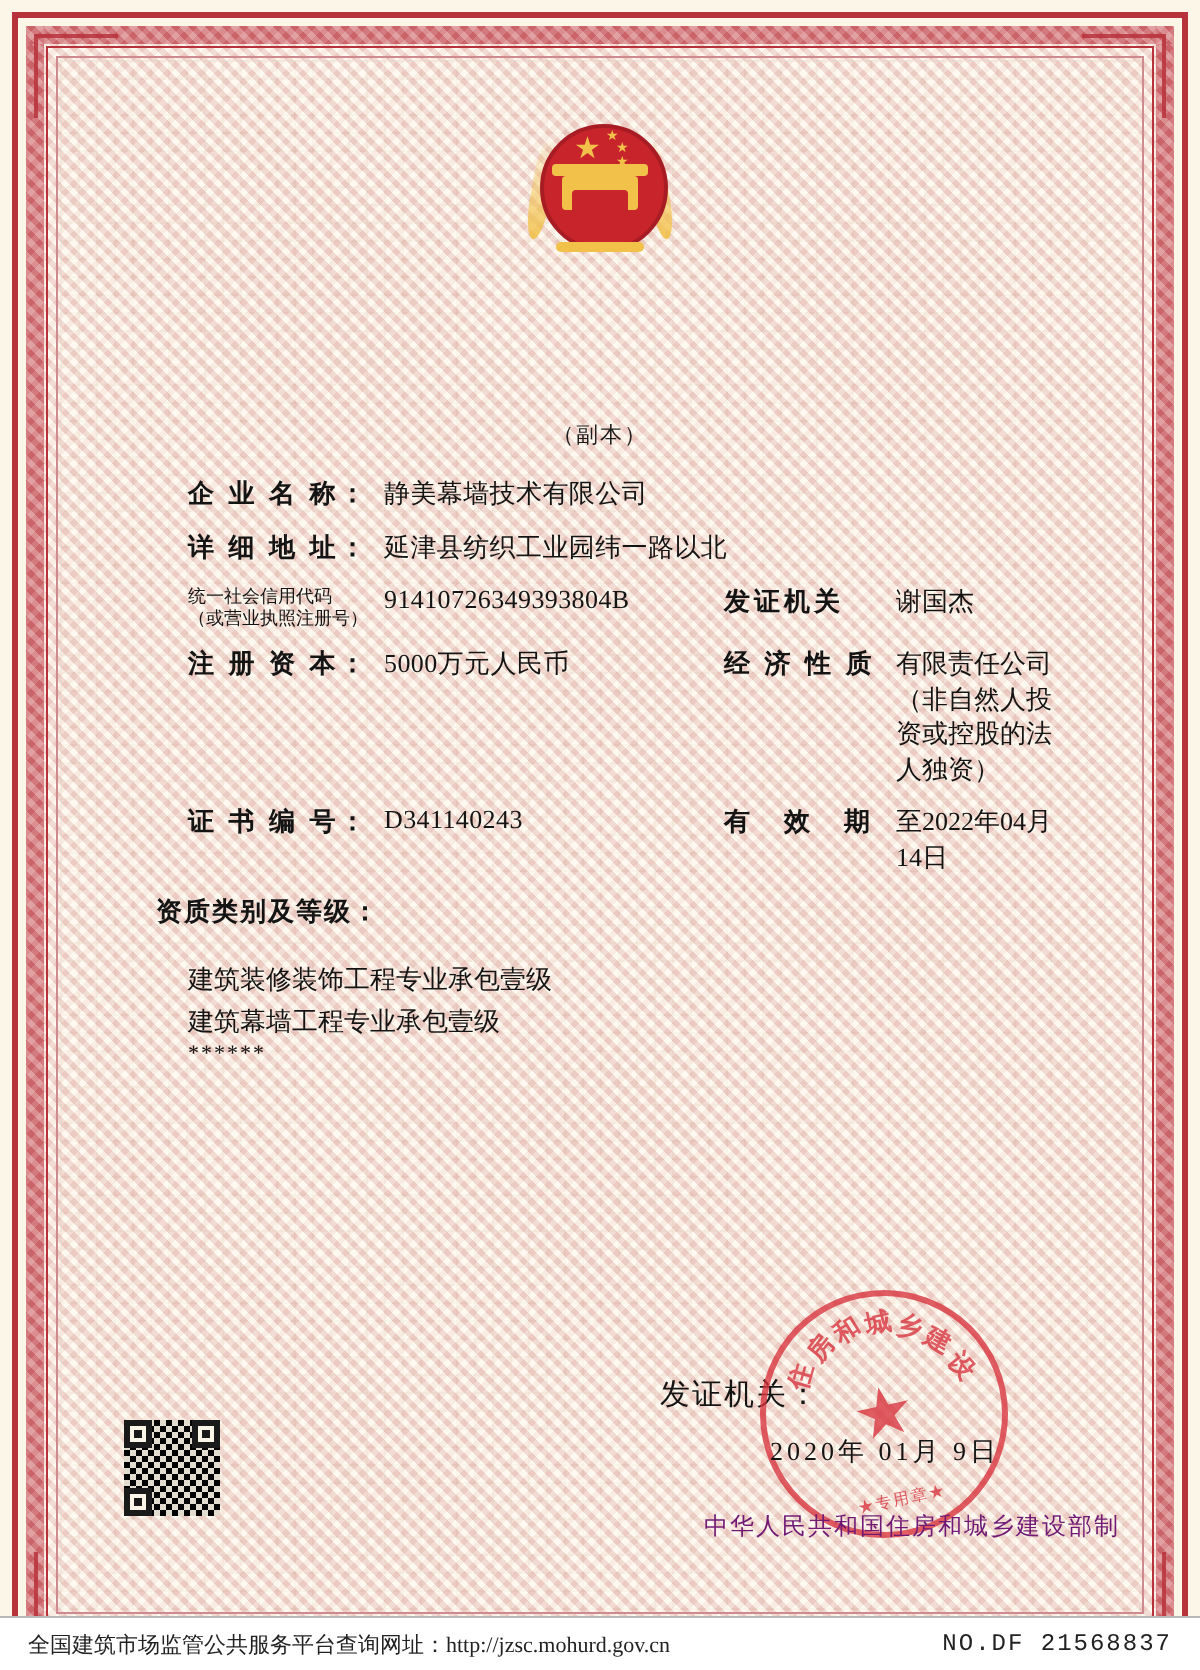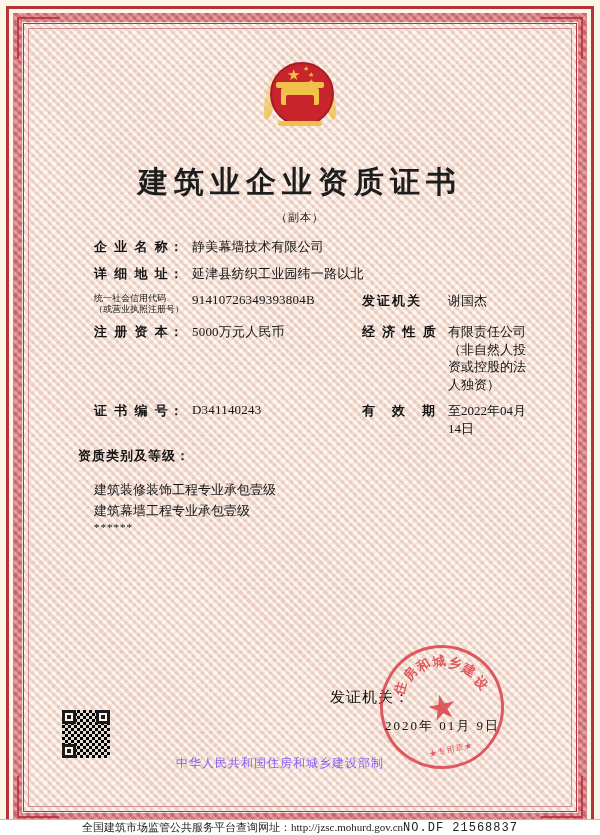--- a/index.html
+++ b/index.html
@@ -259,23 +259,23 @@
     top: 717px;
     font-size: 13px;
     color: #141414;
     font-family: "Liberation Serif", "DejaVu Serif", serif;
     letter-spacing: 2px;
   }
   .footer-org {
     position: absolute;
     left: 0; right: 40px;
     top: 755px;
-    text-align: center;
+    text-align: right;
     font-size: 12px;
-    color: #8b5cf6;
+    color: #701a75;
     font-family: "Liberation Serif", "DejaVu Serif", serif;
     letter-spacing: 1px;
   }
 
   
   .seal {
     position: absolute;
     left: 380px;
     top: 645px;
     width: 118px;
@@ -345,26 +345,26 @@
     background: #1a1a1a;
   }
   .qr .fp.a { left: 0; top: 0; }
   .qr .fp.b { right: 0; top: 0; }
   .qr .fp.c { left: 0; bottom: 0; }
 
   
   .bottom-strip {
     position: absolute;
     left: 0; right: 0; bottom: 0;
-    height: 16px;
+    height: 27px;
     background: #ffffff;
     border-top: 1px solid #b9b9b9;
     display: flex;
     align-items: center;
-    justify-content: center;
+    justify-content: space-between;
     padding: 0 14px;
     box-sizing: border-box;
     font-size: 11px;
     color: #222;
     font-family: "Liberation Serif", "DejaVu Serif", serif;
   }
   .bottom-right {
     font-family: "Liberation Mono", "DejaVu Sans Mono", monospace;
     letter-spacing: 1px;
     font-size: 12px;
@@ -395,21 +395,20 @@
       <div class="star s1">★</div>
       <div class="star s2">★</div>
       <div class="star s3">★</div>
       <div class="star s4">★</div>
       <div class="roof"></div>
       <div class="gate"></div>
       <div class="base"></div>
     </div>
   </div>
 
-  <div class="title">建筑业企业资质证书</div>
   <div class="subtitle">（副本）</div>
 
   <div class="fields">
 
     <div class="row">
       <div class="lbl">企 业 名 称：</div>
       <div class="val">静美幕墙技术有限公司</div>
     </div>
 
     <div class="row">

